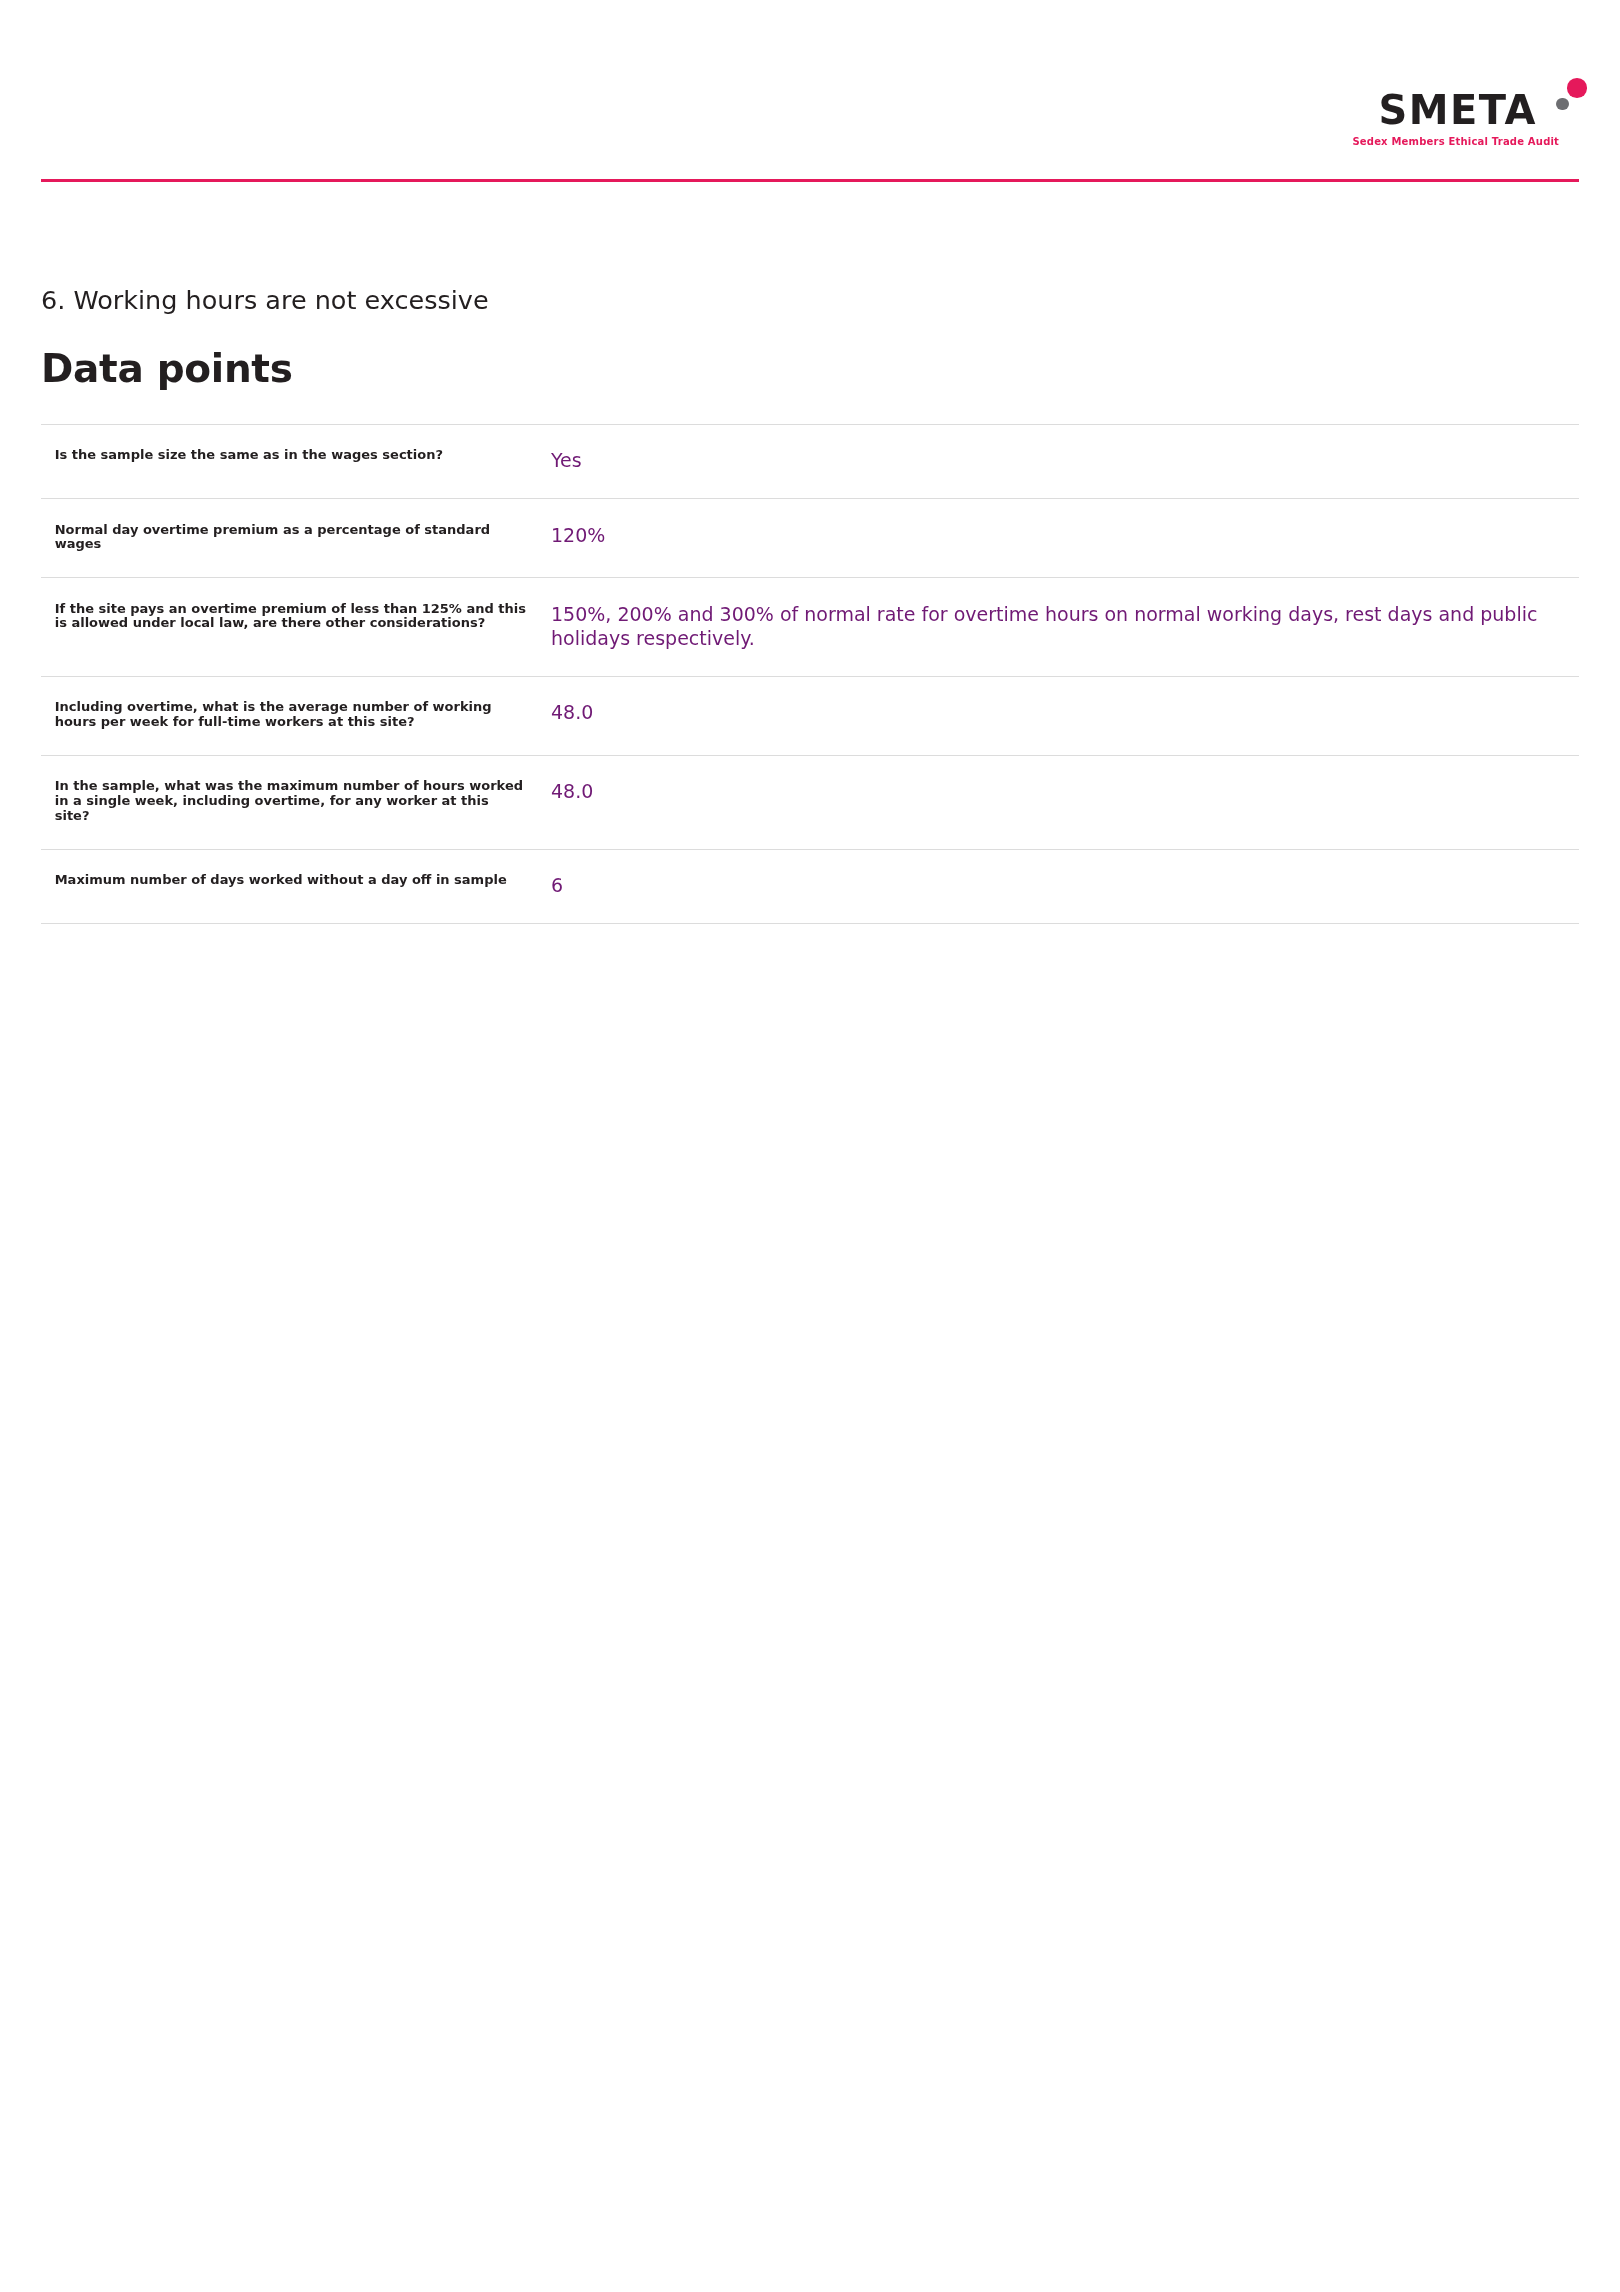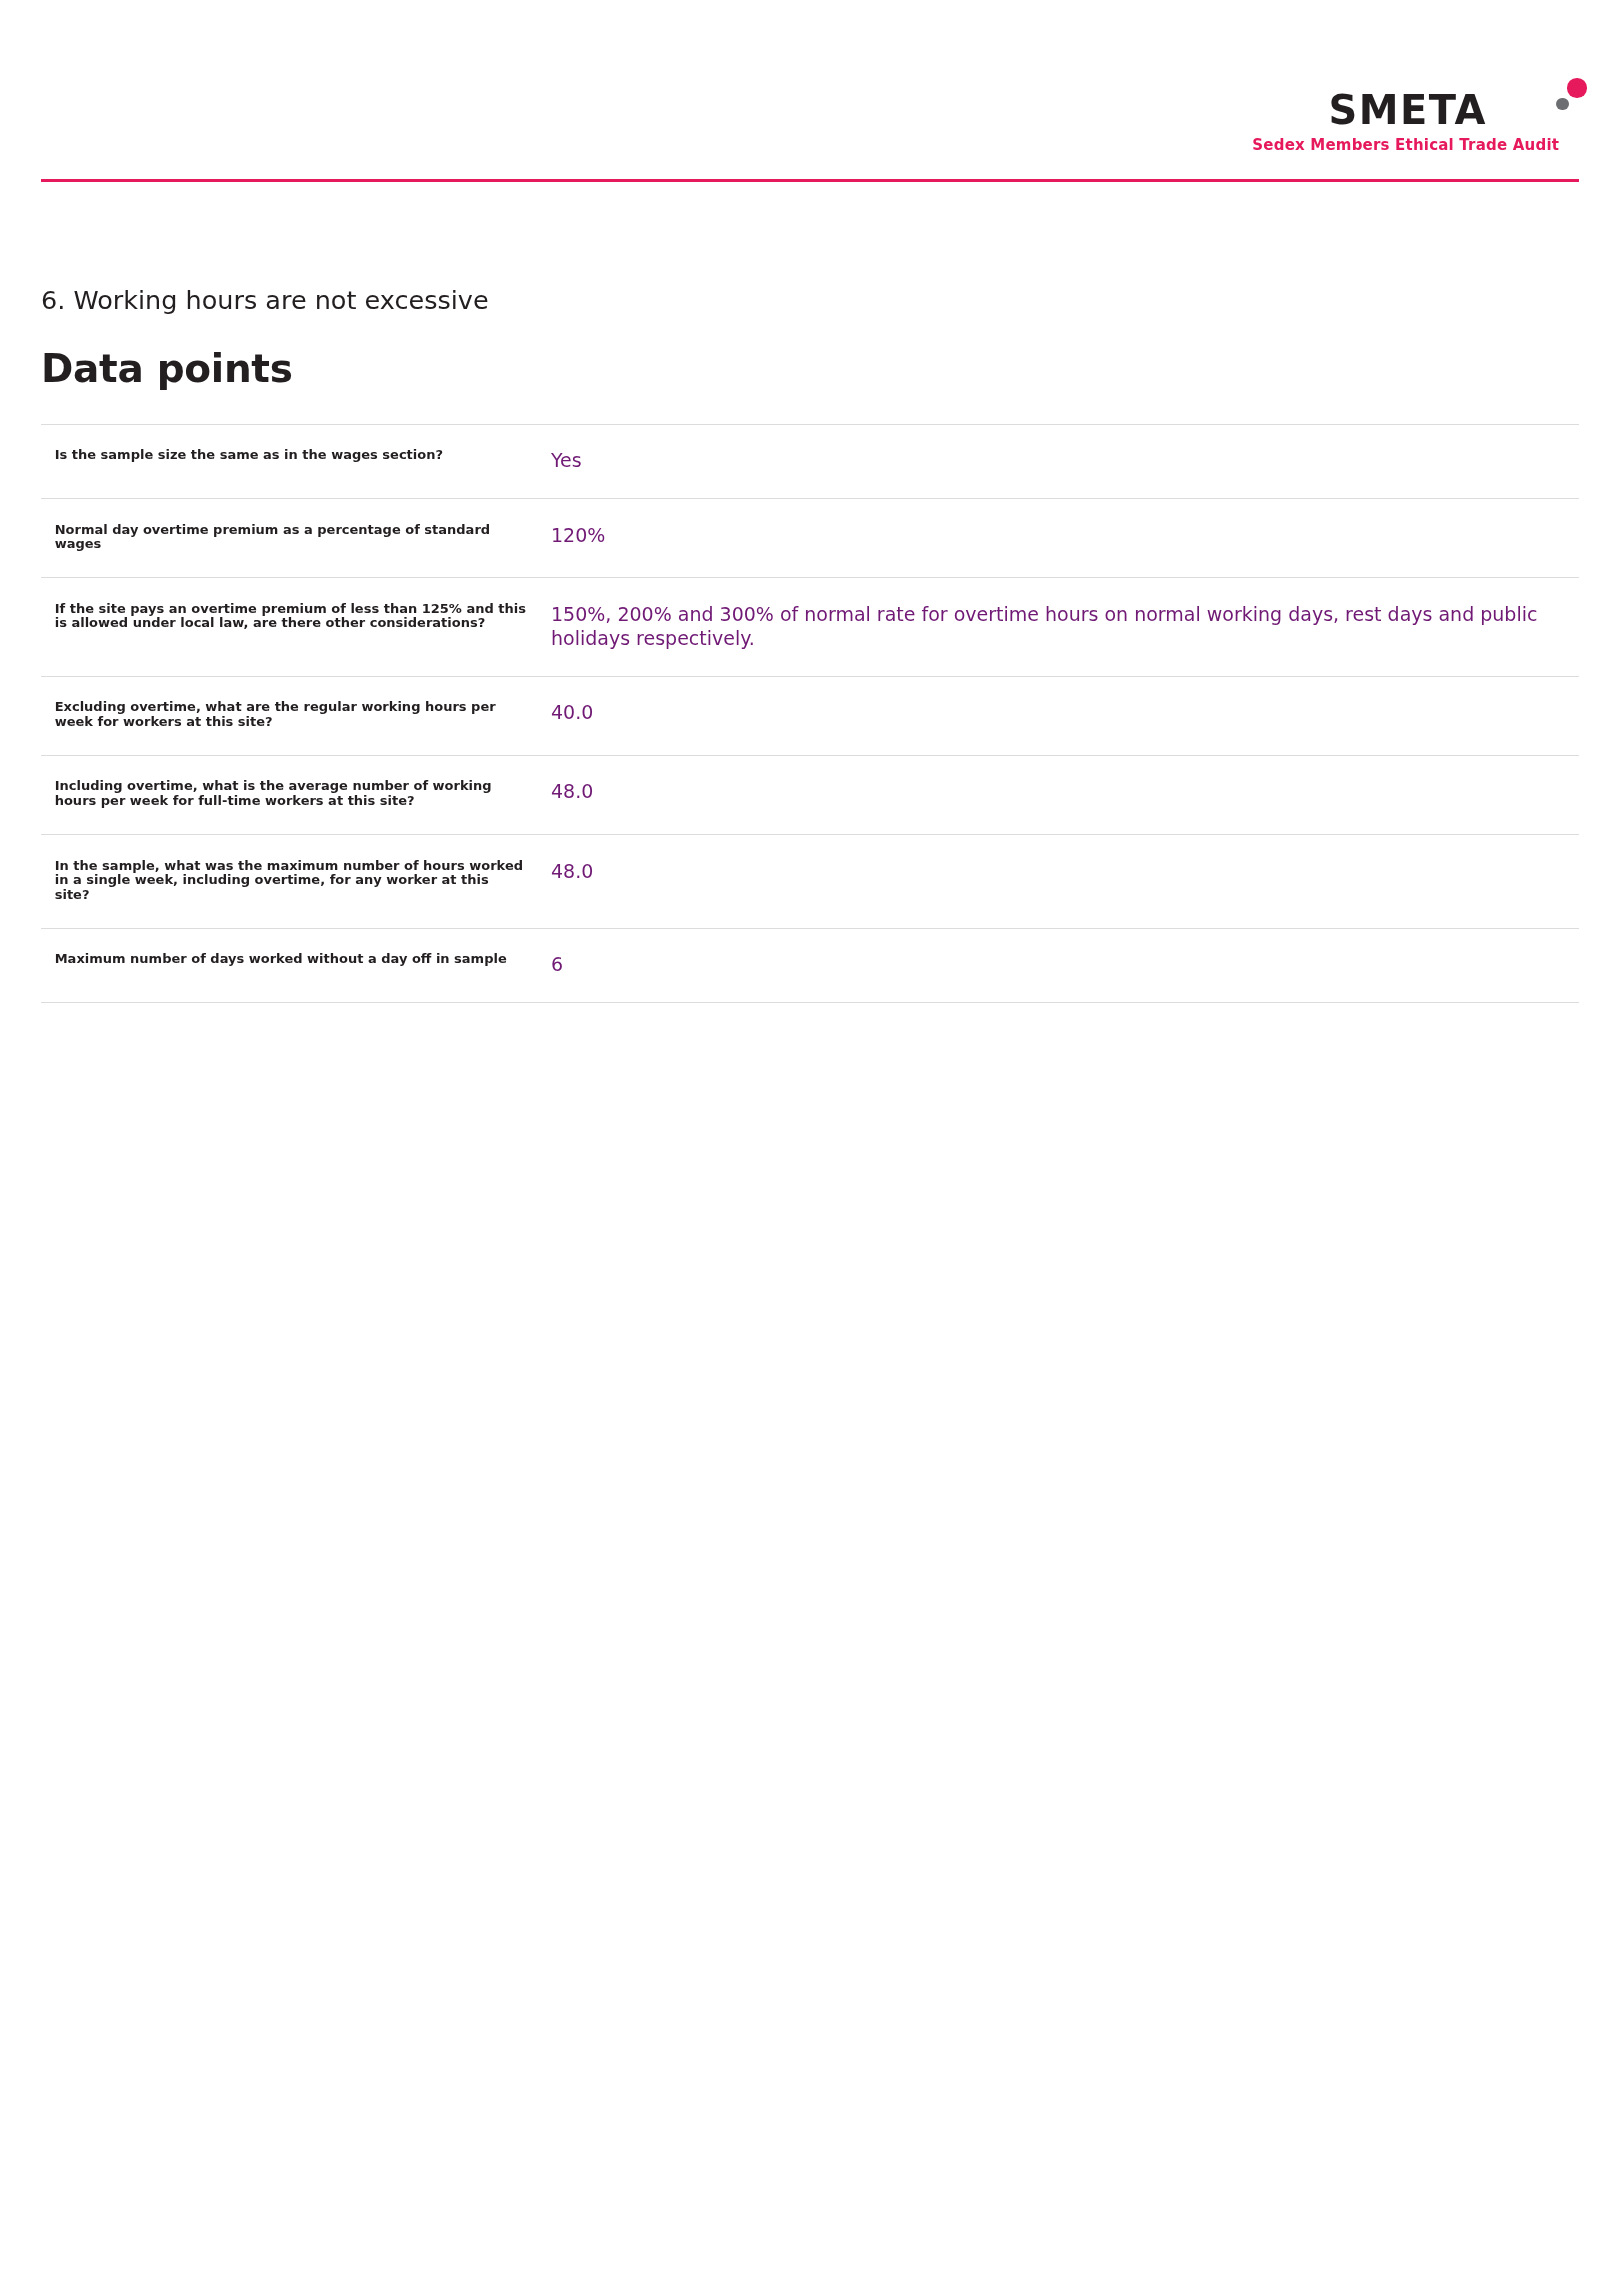--- a/index.html
+++ b/index.html
@@ -59,21 +59,21 @@
     width: 12.7px;
     height: 12.7px;
     border-radius: 50%;
     background: #6d6e71;
     position: absolute;
     right: -5.9px;
     top: 7.8px;
   }
   .logo-sub {
     margin-top: 5.9px;
-    font-size: 15px;
+    font-size: 10px;
     font-weight: bold;
     color: #e5195b;
     letter-spacing: 0.2px;
     padding-right: 3.9px;
   }
   .rule-top {
     height: 2.9px;
     background: #e5195b;
     margin-top: 5.9px;
   }
@@ -190,24 +190,20 @@
     <div class="dp-row">
       <div class="dp-label">Normal day overtime premium as a percentage of standard wages</div>
       <div class="dp-value">120%</div>
     </div>
 
     <div class="dp-row">
       <div class="dp-label">If the site pays an overtime premium of less than 125% and this is allowed under local law, are there other considerations?</div>
       <div class="dp-value">150%, 200% and 300% of normal rate for overtime hours on normal working days, rest days and public holidays respectively.</div>
     </div>
 
-    <div class="dp-row">
-      <div class="dp-label">Excluding overtime, what are the regular working hours per week for workers at this site?</div>
-      <div class="dp-value">40.0</div>
-    </div>
 
     <div class="dp-row">
       <div class="dp-label">Including overtime, what is the average number of working hours per week for full-time workers at this site?</div>
       <div class="dp-value">48.0</div>
     </div>
 
     <div class="dp-row">
       <div class="dp-label">In the sample, what was the maximum number of hours worked in a single week, including overtime, for any worker at this site?</div>
       <div class="dp-value">48.0</div>
     </div>

